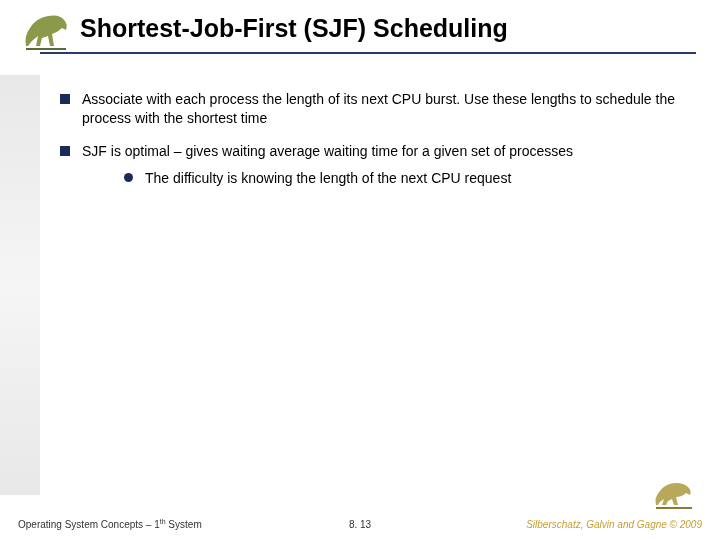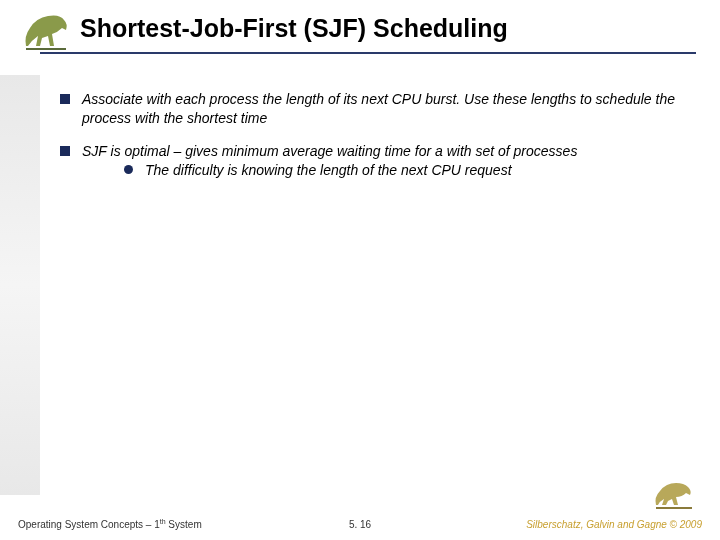--- a/index.html
+++ b/index.html
@@ -48,21 +48,20 @@
     top: 52px;
     width: 656px;
     height: 2px;
     background: #2a3a6a;
   }
   .content {
     position: absolute;
     left: 60px;
     top: 90px;
     width: 630px;
-    font-style: italic;
   }
   .bullet-item {
     display: flex;
     align-items: flex-start;
     margin-bottom: 14px;
     font-size: 14px;
     line-height: 1.35;
     color: #000;
   }
   .bullet-square {
@@ -70,21 +69,21 @@
     width: 10px;
     height: 10px;
     background: #1a2a5a;
     margin-top: 4px;
     margin-right: 12px;
   }
   .sub-bullet {
     display: flex;
     align-items: flex-start;
     margin-left: 42px;
-    margin-top: 0;
+    margin-top: 8px;
     font-size: 14px;
     line-height: 1.35;
     text-align: center;
   }
   .bullet-circle {
     flex: 0 0 auto;
     width: 9px;
     height: 9px;
     border-radius: 50%;
     background: #1a2a5a;
@@ -133,33 +132,33 @@
 <div class="title-underline"></div>
 
 <div class="content">
   <div class="bullet-item">
     <div class="bullet-square"></div>
     <div>Associate with each process the length of its next CPU burst.  Use these lengths to schedule the process with the shortest time</div>
   </div>
   <div class="bullet-item">
     <div class="bullet-square"></div>
     <div style="flex:1">
-      <div>SJF is optimal – gives minimum average waiting time for a with set of processes</div>
+      <div>SJF is optimal – gives waiting average waiting time for a given set of processes</div>
       <div class="sub-bullet">
         <div class="bullet-circle"></div>
         <div>The difficulty is knowing the length of the next CPU request</div>
       </div>
     </div>
   </div>
 </div>
 
 <div class="dino-bottom">
   <svg viewBox="0 0 50 35" width="50" height="35">
     <path d="M6 28 Q4 20 10 14 Q16 6 26 6 Q34 6 38 10 Q42 14 40 18 L36 16 Q32 20 26 20 L28 28 L24 28 L22 22 L18 24 L16 28 L12 28 L14 22 Q10 24 8 28 Z" fill="#b8a85a"></path>
     <path d="M6 30 L42 30 L42 32 L6 32 Z" fill="#8a7a3a"></path>
   </svg>
 </div>
 
 <div class="footer-left">
   <span>Operating System Concepts – 1</span><sup>th</sup><span> System</span>
 </div>
-<div class="footer-center">5. 16</div>
+<div class="footer-center">8. 13</div>
 <div class="footer-right">Silberschatz, Galvin and Gagne © 2009</div>
 
 </body></html>

